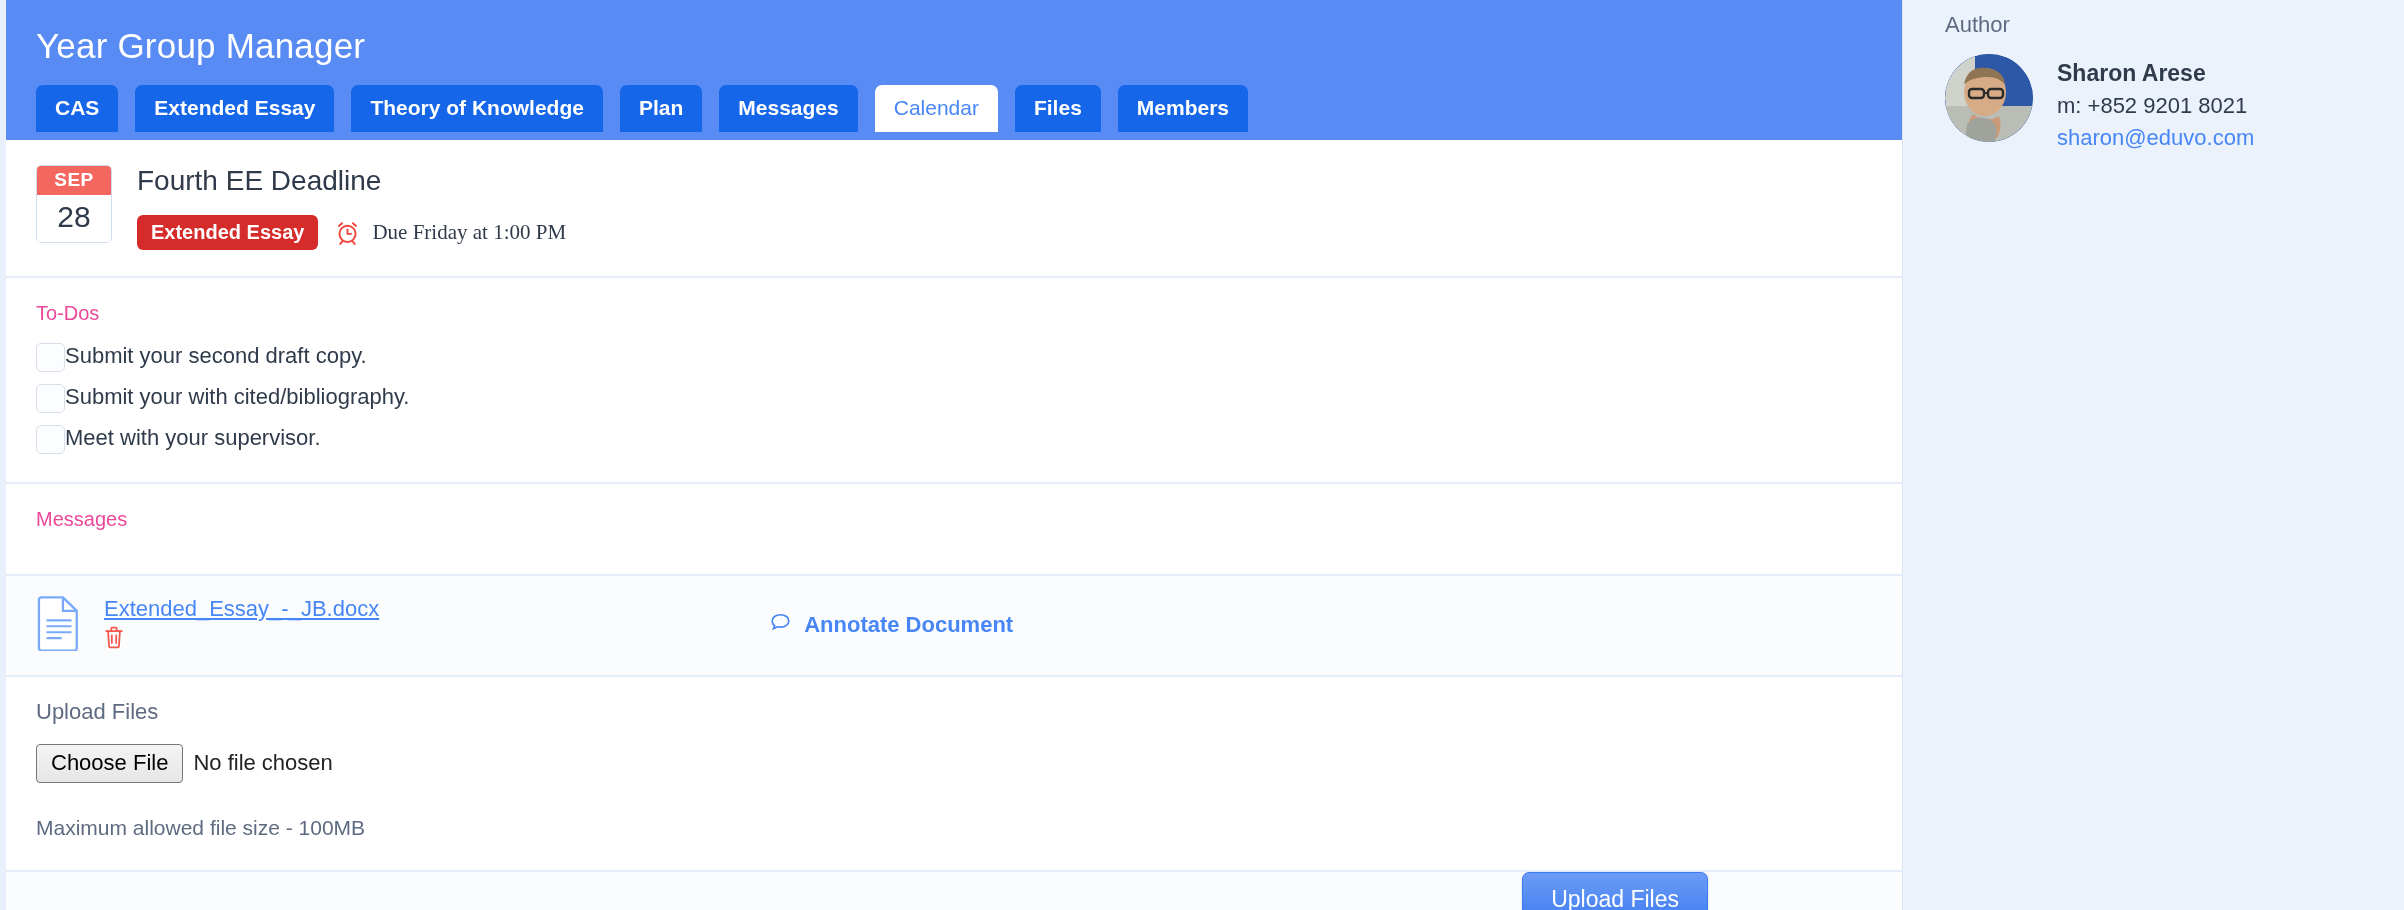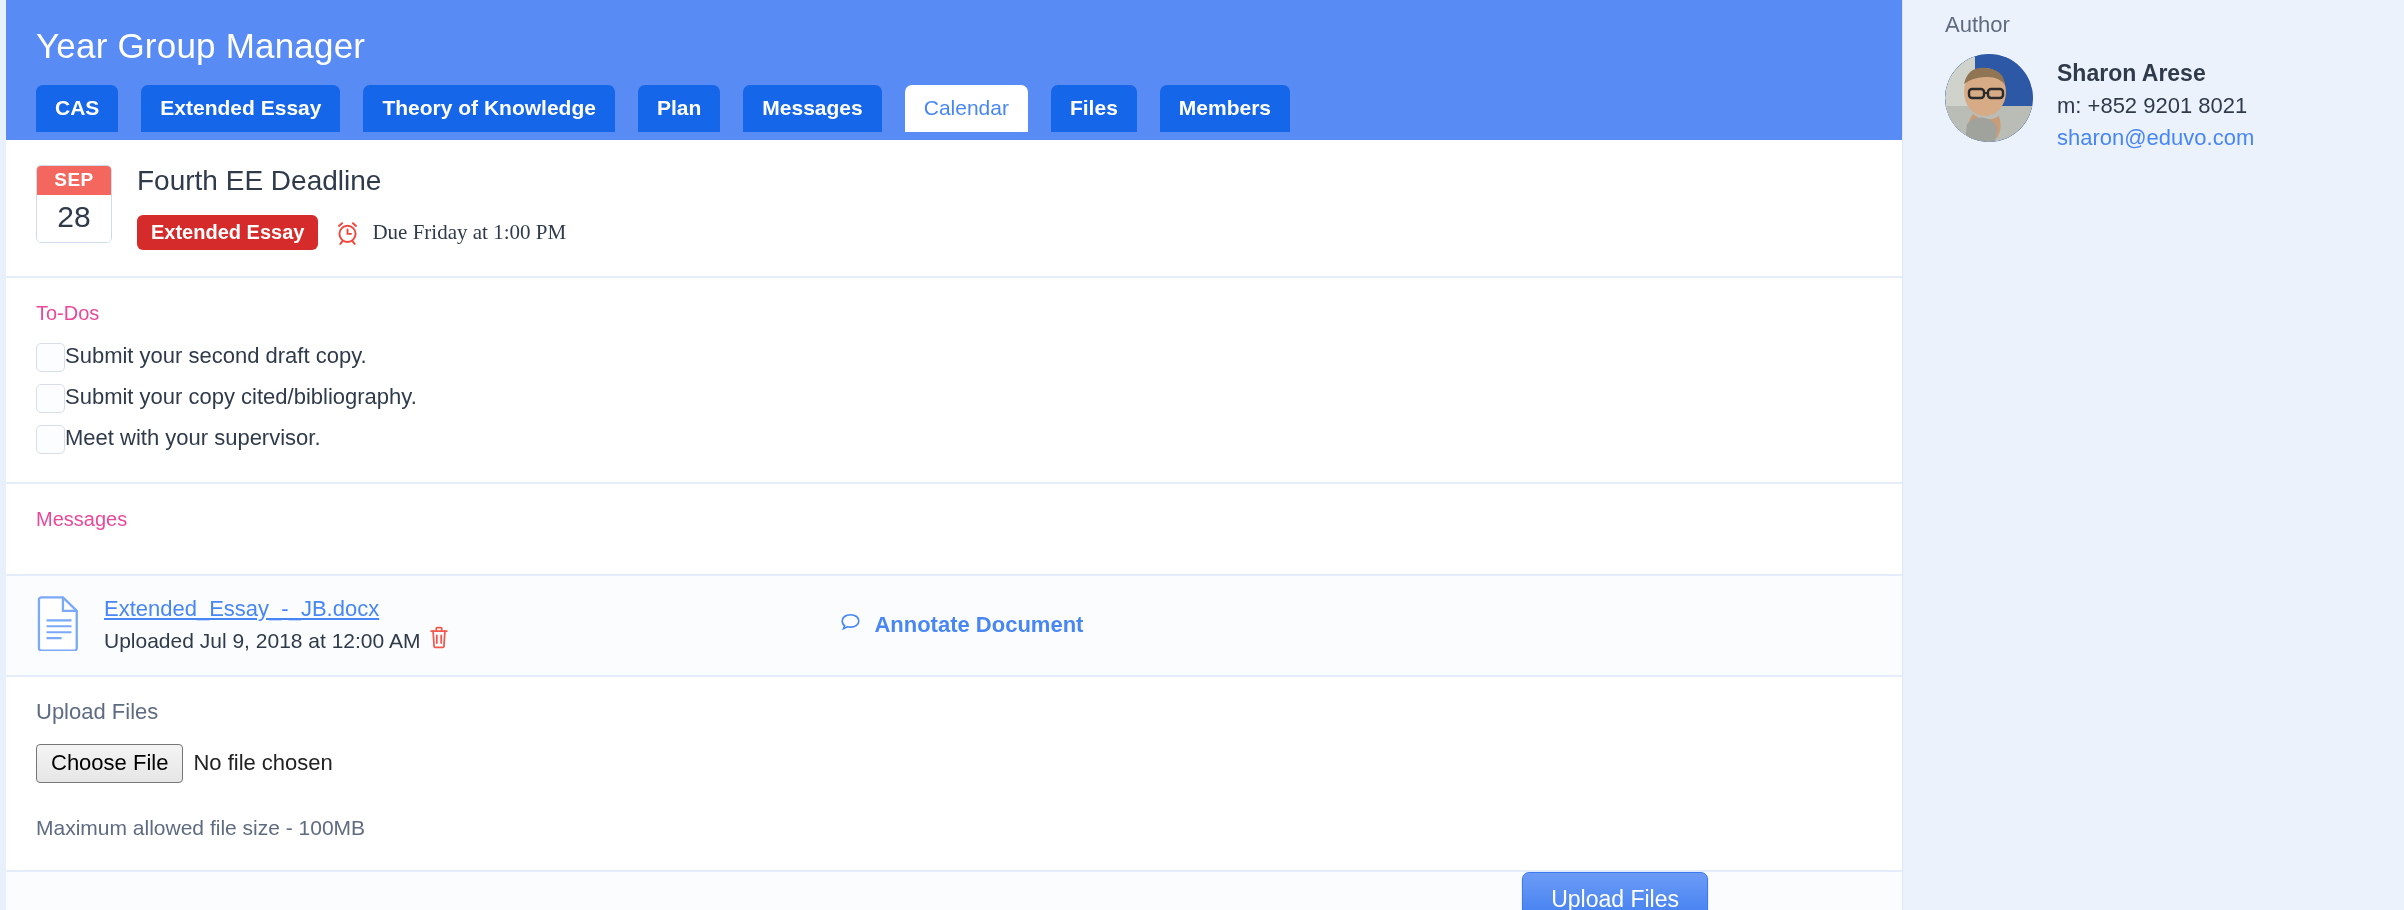--- a/index.html
+++ b/index.html
@@ -41,21 +41,21 @@
   .header-title {
     color: #ffffff;
     font-size: 35px;
     font-weight: 400;
     letter-spacing: 0.2px;
     padding: 27px 0 0 30px;
     line-height: 1.1;
   }
   .tabs {
     display: flex;
-    gap: 23px;
+    gap: 17px;
     padding: 19px 0 0 30px;
     align-items: flex-end;
   }
   .tab {
     background: #1566e8;
     color: #ffffff;
     font-size: 21px;
     font-weight: 600;
     padding: 12px 19px 13px 19px;
     border-radius: 7px 7px 0 0;
@@ -374,21 +374,21 @@
 
     <div class="section">
       <div class="todos">
         <div class="block-title">To-Dos</div>
         <div class="todo-item">
           <span class="cbox"></span>
           <span class="todo-label">Submit your second draft copy.</span>
         </div>
         <div class="todo-item">
           <span class="cbox"></span>
-          <span class="todo-label">Submit your copy cited/bibliography.</span>
+          <span class="todo-label">Submit your with cited/bibliography.</span>
         </div>
         <div class="todo-item">
           <span class="cbox"></span>
           <span class="todo-label">Meet with your supervisor.</span>
         </div>
       </div>
     </div>
 
     <div class="section">
       <div class="dropbox-head">
@@ -401,21 +401,20 @@
         <span>
           <svg width="46" height="56" viewBox="0 0 28 34" fill="none" stroke="#7aa9f7" stroke-width="1.4">
             <path d="M3.2 1.4 h13.2 L24.8 9.6 v22.8 a1.4 1.4 0 0 1 -1.4 1.4 H3.2 a1.4 1.4 0 0 1 -1.4 -1.4 V2.8 a1.4 1.4 0 0 1 1.4 -1.4 z" fill="#ffffff"></path>
             <path d="M16.4 1.4 v8.2 h8.4"></path>
             <path d="M6.4 15.4 h15.2 M6.4 19 h15.2 M6.4 22.6 h15.2 M6.4 26.2 h9.2" stroke="#7aa9f7" stroke-width="1.3"></path>
           </svg>
         </span>
         <div class="file-text">
           <span class="file-name">Extended_Essay_-_JB.docx</span>
           <div class="file-sub">
-            <span>Uploaded Jul 9, 2018 at 12:00 AM</span>
             <span>
               <svg width="20" height="23" viewBox="0 0 18 21" fill="none" stroke="#f4574b" stroke-width="1.6" stroke-linecap="round">
                 <path d="M1.8 4.6 h14.4"></path>
                 <path d="M6.5 4.6 V2.4 a0.9 0.9 0 0 1 0.9 -0.9 h3.2 a0.9 0.9 0 0 1 0.9 0.9 V4.6"></path>
                 <path d="M3.6 4.6 l0.9 14 a1 1 0 0 0 1 1 h7 a1 1 0 0 0 1 -1 l0.9 -14"></path>
                 <path d="M7 8.6 v7 M11 8.6 v7"></path>
               </svg>
             </span>
           </div>
         </div>

